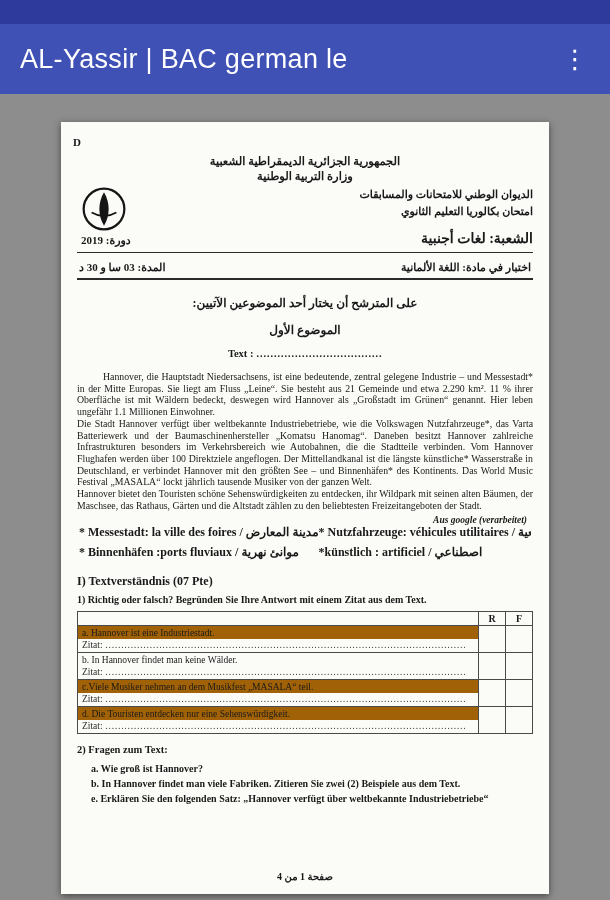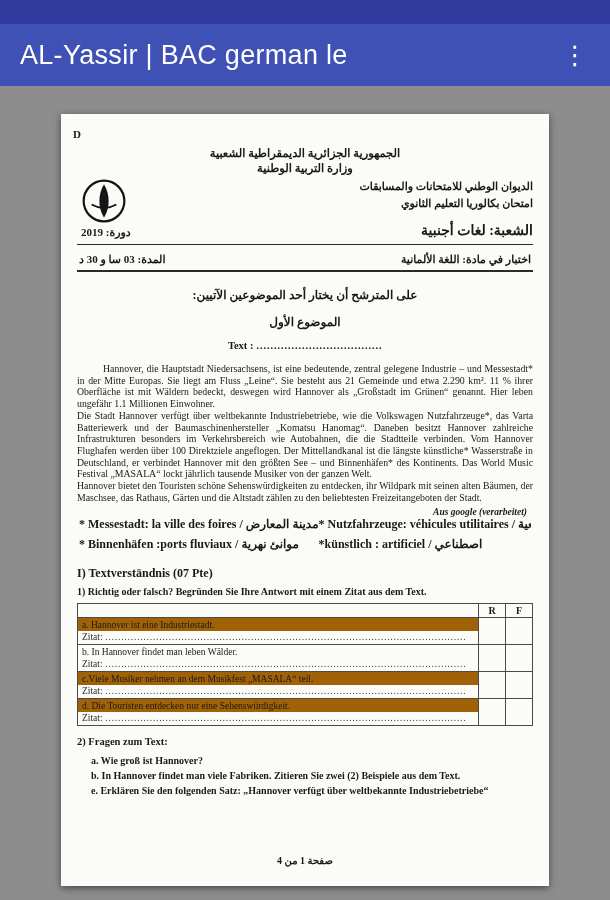--- a/index.html
+++ b/index.html
@@ -1,21 +1,21 @@
 <!DOCTYPE html>
 <html><head>
 <meta charset="utf-8">
 <style>
   * { box-sizing: border-box; margin: 0; padding: 0; }
   html, body { width: 610px; height: 900px; }
   body { background: #8d8d8d; font-family: "Liberation Serif", serif; overflow: hidden; }
 
   
   .status-bar { height: 24px; background: #2f3a9d; }
-  .app-bar { height: 62px; background: #3f51b5; display: flex; align-items: center; padding: 0 20px; color: #fff; }
+  .app-bar { height: 70px; background: #3f51b5; display: flex; align-items: center; padding: 0 20px; color: #fff; }
   .app-title { font-family: "Liberation Sans", sans-serif; font-size: 27px; font-weight: 400; flex: 1; letter-spacing: .3px; }
   .menu-btn { background: none; border: none; color: #fff; font-size: 26px; line-height: 26px; width: 30px; cursor: pointer; font-family: "DejaVu Sans", sans-serif; }
 
   
   .viewer { height: 814px; display: flex; justify-content: center; align-items: flex-start; padding-top: 28px; overflow: hidden; }
   .doc-page { width: 488px; height: 772px; background: #fbfbf8; box-shadow: 0 2px 7px rgba(0,0,0,.5); padding: 10px 16px 6px; position: relative; color: #191919; }
 
   .scan-mark { position: absolute; top: 14px; left: 12px; font-size: 11px; font-weight: bold; }
 
   .ar { direction: rtl; }
@@ -48,21 +48,21 @@
   .rf-table th, .rf-table td { border: 1px solid #4a4a4a; vertical-align: top; }
   .rf-table th { font-weight: bold; text-align: center; font-size: 10px; padding: 1px 0; }
   .rf-table col.narrow { width: 27px; }
   .rf-table td .stmt { padding: 2px 4px 1px; }
   .rf-table tr.shaded td .stmt { background: #a16207; }
   .rf-table td .zitat { padding: 1px 4px 2px; color: #2c2c2c; white-space: nowrap; overflow: hidden; }
 
   .q2-title { font-size: 10.5px; font-weight: bold; margin-top: 10px; }
   .q2-list { margin-top: 6px; font-size: 10px; font-weight: bold; line-height: 15px; padding-left: 14px; }
 
-  .footer { position: absolute; bottom: 20px; left: 0; width: 100%; text-align: center; font-size: 10px; font-weight: bold; }
+  .footer { position: absolute; bottom: 12px; left: 0; width: 100%; text-align: center; font-size: 10px; font-weight: bold; }
 </style>
 </head>
 <body>
 
 <div class="screen">
 
   <div class="status-bar"></div>
 
   <header class="app-bar">
     <h1 class="app-title">AL-Yassir | BAC german le</h1>
@@ -142,21 +142,21 @@
           <tr class="shaded">
             <td>
               <div class="stmt">a. Hannover ist eine Industriestadt.</div>
               <div class="zitat">Zitat: ……………………………………………………………………………………………………</div>
             </td>
             <td></td>
             <td></td>
           </tr>
           <tr>
             <td>
-              <div class="stmt">b. In Hannover findet man leben  Wälder.</div>
+              <div class="stmt">b. In Hannover findet man keine  Wälder.</div>
               <div class="zitat">Zitat: ……………………………………………………………………………………………………</div>
             </td>
             <td></td>
             <td></td>
           </tr>
           <tr class="shaded">
             <td>
               <div class="stmt">c.Viele Musiker nehmen an dem Musikfest „MASALA“ teil.</div>
               <div class="zitat">Zitat: ……………………………………………………………………………………………………</div>
             </td>

